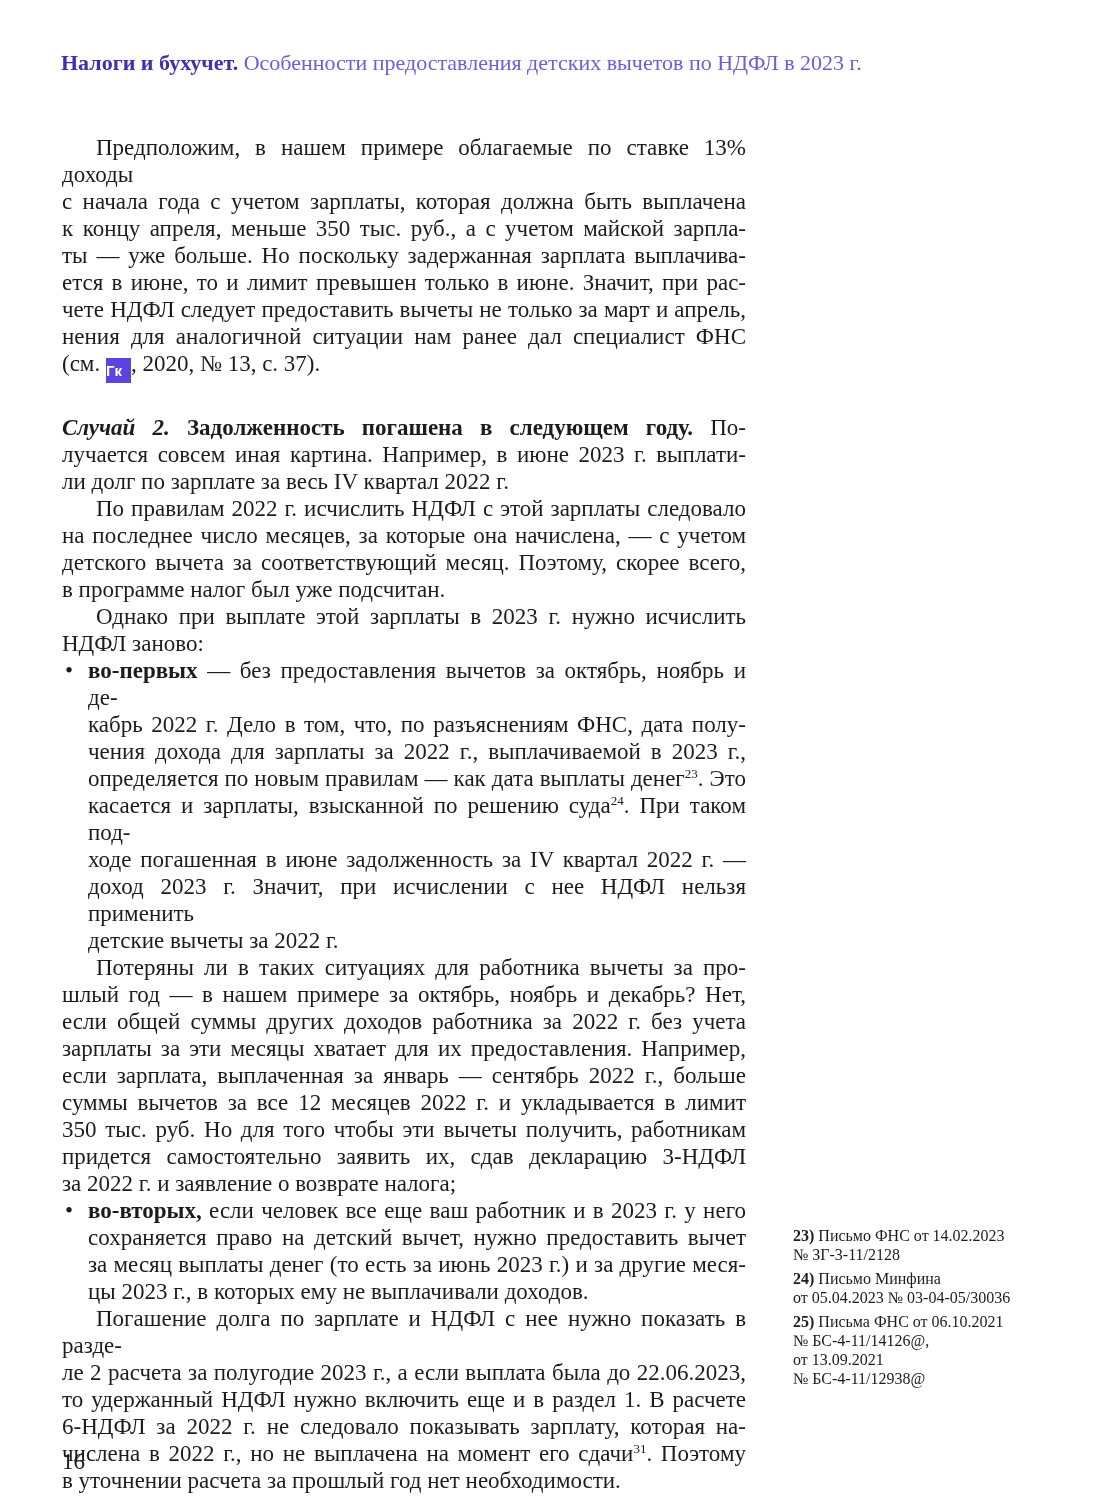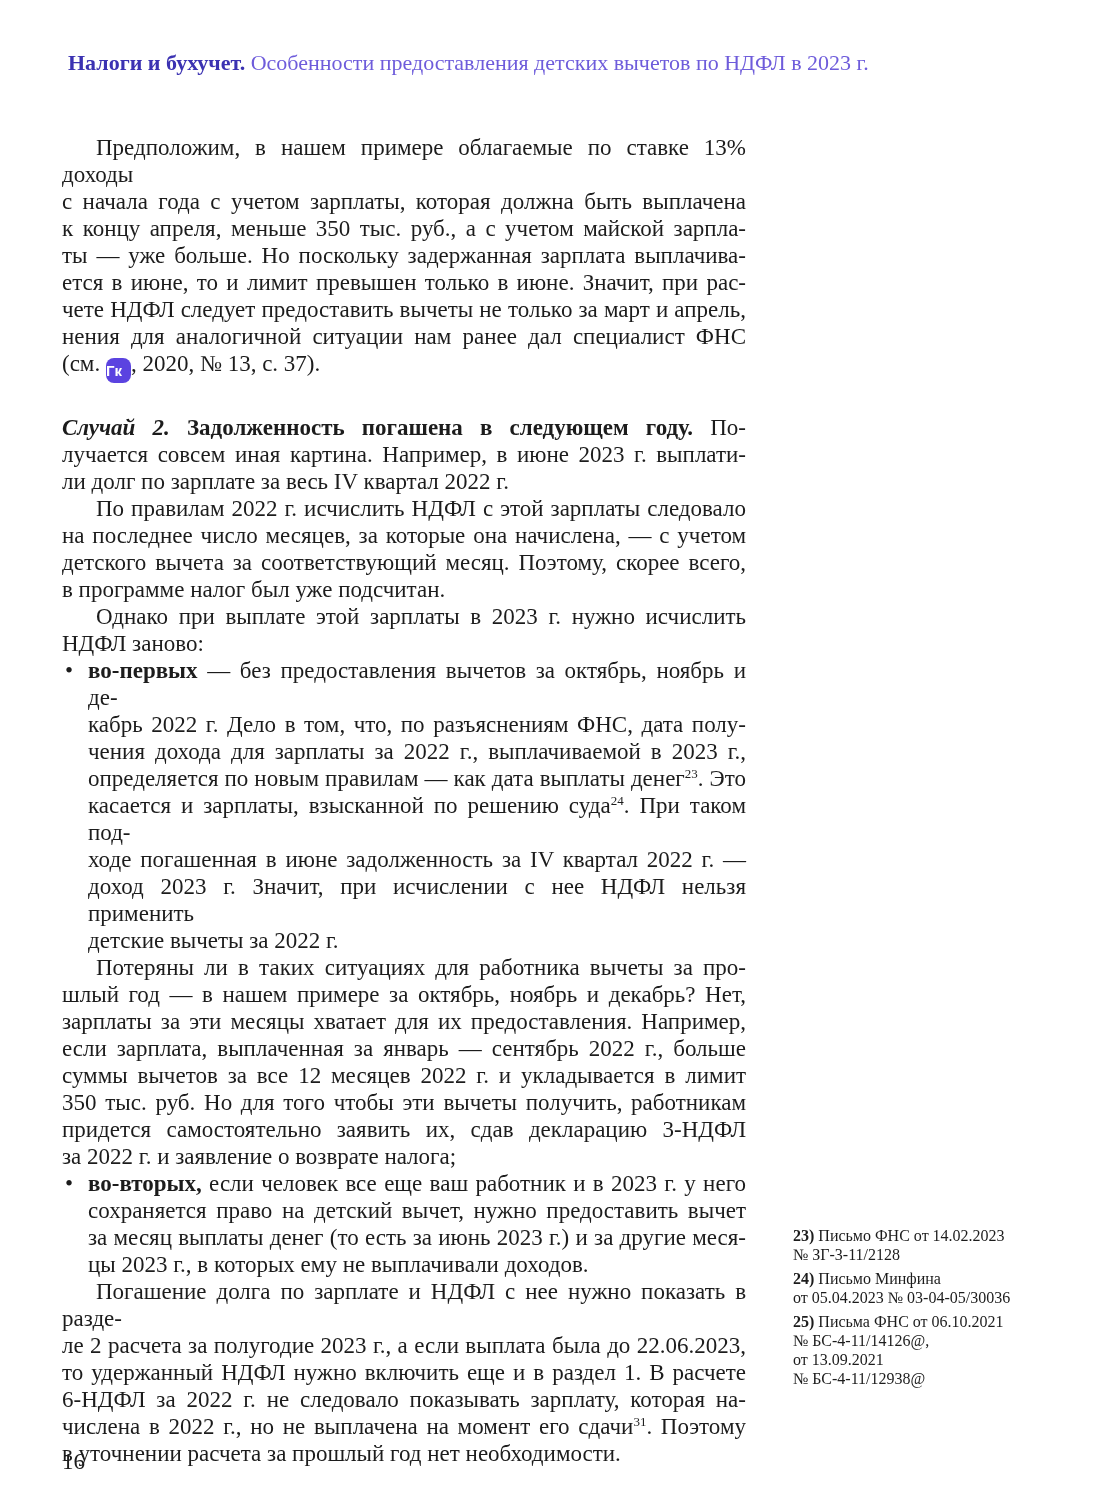--- a/index.html
+++ b/index.html
@@ -3,40 +3,40 @@
 <meta charset="utf-8">
 <style>
   html,body{margin:0;padding:0;}
   body{
     width:1104px;height:1500px;position:relative;background:#ffffff;
     font-family:"Liberation Serif", serif;color:var(--body-text,#1c1c1c);
     overflow:hidden;
   }
   
   .pg-header{
-    position:absolute;left:68px;top:50px;width:990px;
+    position:absolute;left:61px;top:50px;width:990px;
     font-size:22px;line-height:26px;white-space:nowrap;
   }
   .pg-header .rubric{font-weight:bold;color:var(--rubric-text,#3b32b2);}
   .pg-header .title{color:var(--title-text,#6e5cdb);}
   
   .article{
     position:absolute;left:62px;top:134px;width:684px;
     font-size:23px;line-height:27px;
   }
   .para{margin:0;}
   .jline{text-align:justify;text-align-last:justify;}
   .jline.last{text-align-last:left;}
   .jline.ind{text-indent:34px;}
   .has-bullet{position:relative;padding-left:26px;}
   .bullet{position:absolute;left:3px;top:0;}
   b.ital{font-style:italic;}
   sup{font-size:13px;line-height:0;position:relative;top:-8px;vertical-align:baseline;}
   .gk{
-    display:inline-block;width:25px;height:25px;border-radius:8px;
+    display:inline-block;width:25px;height:25px;border-radius:0;
     background:var(--gk-icon-bg,#5b43e0);color:#ffffff;
     font-family:"Liberation Sans", sans-serif;font-weight:bold;
     font-size:15px;line-height:25px;text-align:center;vertical-align:-5px;
   }
   
   .footnotes{
     position:absolute;left:793px;top:1226px;width:265px;
     font-size:16px;line-height:19px;
   }
   .fn{margin:0 0 5px 0;}
@@ -89,20 +89,21 @@
       <div class="jline"><span>чения дохода для зарплаты за 2022 г., выплачиваемой в 2023 г.,</span></div>
       <div class="jline"><span>определяется по новым правилам — как дата выплаты денег</span><sup>23</sup><span>. Это</span></div>
       <div class="jline"><span>касается и зарплаты, взысканной по решению суда</span><sup>24</sup><span>. При таком под-</span></div>
       <div class="jline"><span>ходе погашенная в июне задолженность за IV квартал 2022 г. —</span></div>
       <div class="jline"><span>доход 2023 г. Значит, при исчислении с нее НДФЛ нельзя применить</span></div>
       <div class="jline last"><span>детские вычеты за 2022 г.</span></div>
     </div>
     <div class="para">
       <div class="jline ind"><span>Потеряны ли в таких ситуациях для работника вычеты за про-</span></div>
       <div class="jline"><span>шлый год — в нашем примере за октябрь, ноябрь и декабрь? Нет,</span></div>
+      <div class="jline"><span>если общей суммы других доходов работника за 2022 г. без учета</span></div>
       <div class="jline"><span>зарплаты за эти месяцы хватает для их предоставления. Например,</span></div>
       <div class="jline"><span>если зарплата, выплаченная за январь — сентябрь 2022 г., больше</span></div>
       <div class="jline"><span>суммы вычетов за все 12 месяцев 2022 г. и укладывается в лимит</span></div>
       <div class="jline"><span>350 тыс. руб. Но для того чтобы эти вычеты получить, работникам</span></div>
       <div class="jline"><span>придется самостоятельно заявить их, сдав декларацию 3-НДФЛ</span></div>
       <div class="jline last"><span>за 2022 г. и заявление о возврате налога;</span></div>
     </div>
     <div class="para has-bullet">
       <span class="bullet">•</span>
       <div class="jline"><b>во-вторых,</b><span> если человек все еще ваш работник и в 2023 г. у него</span></div>

